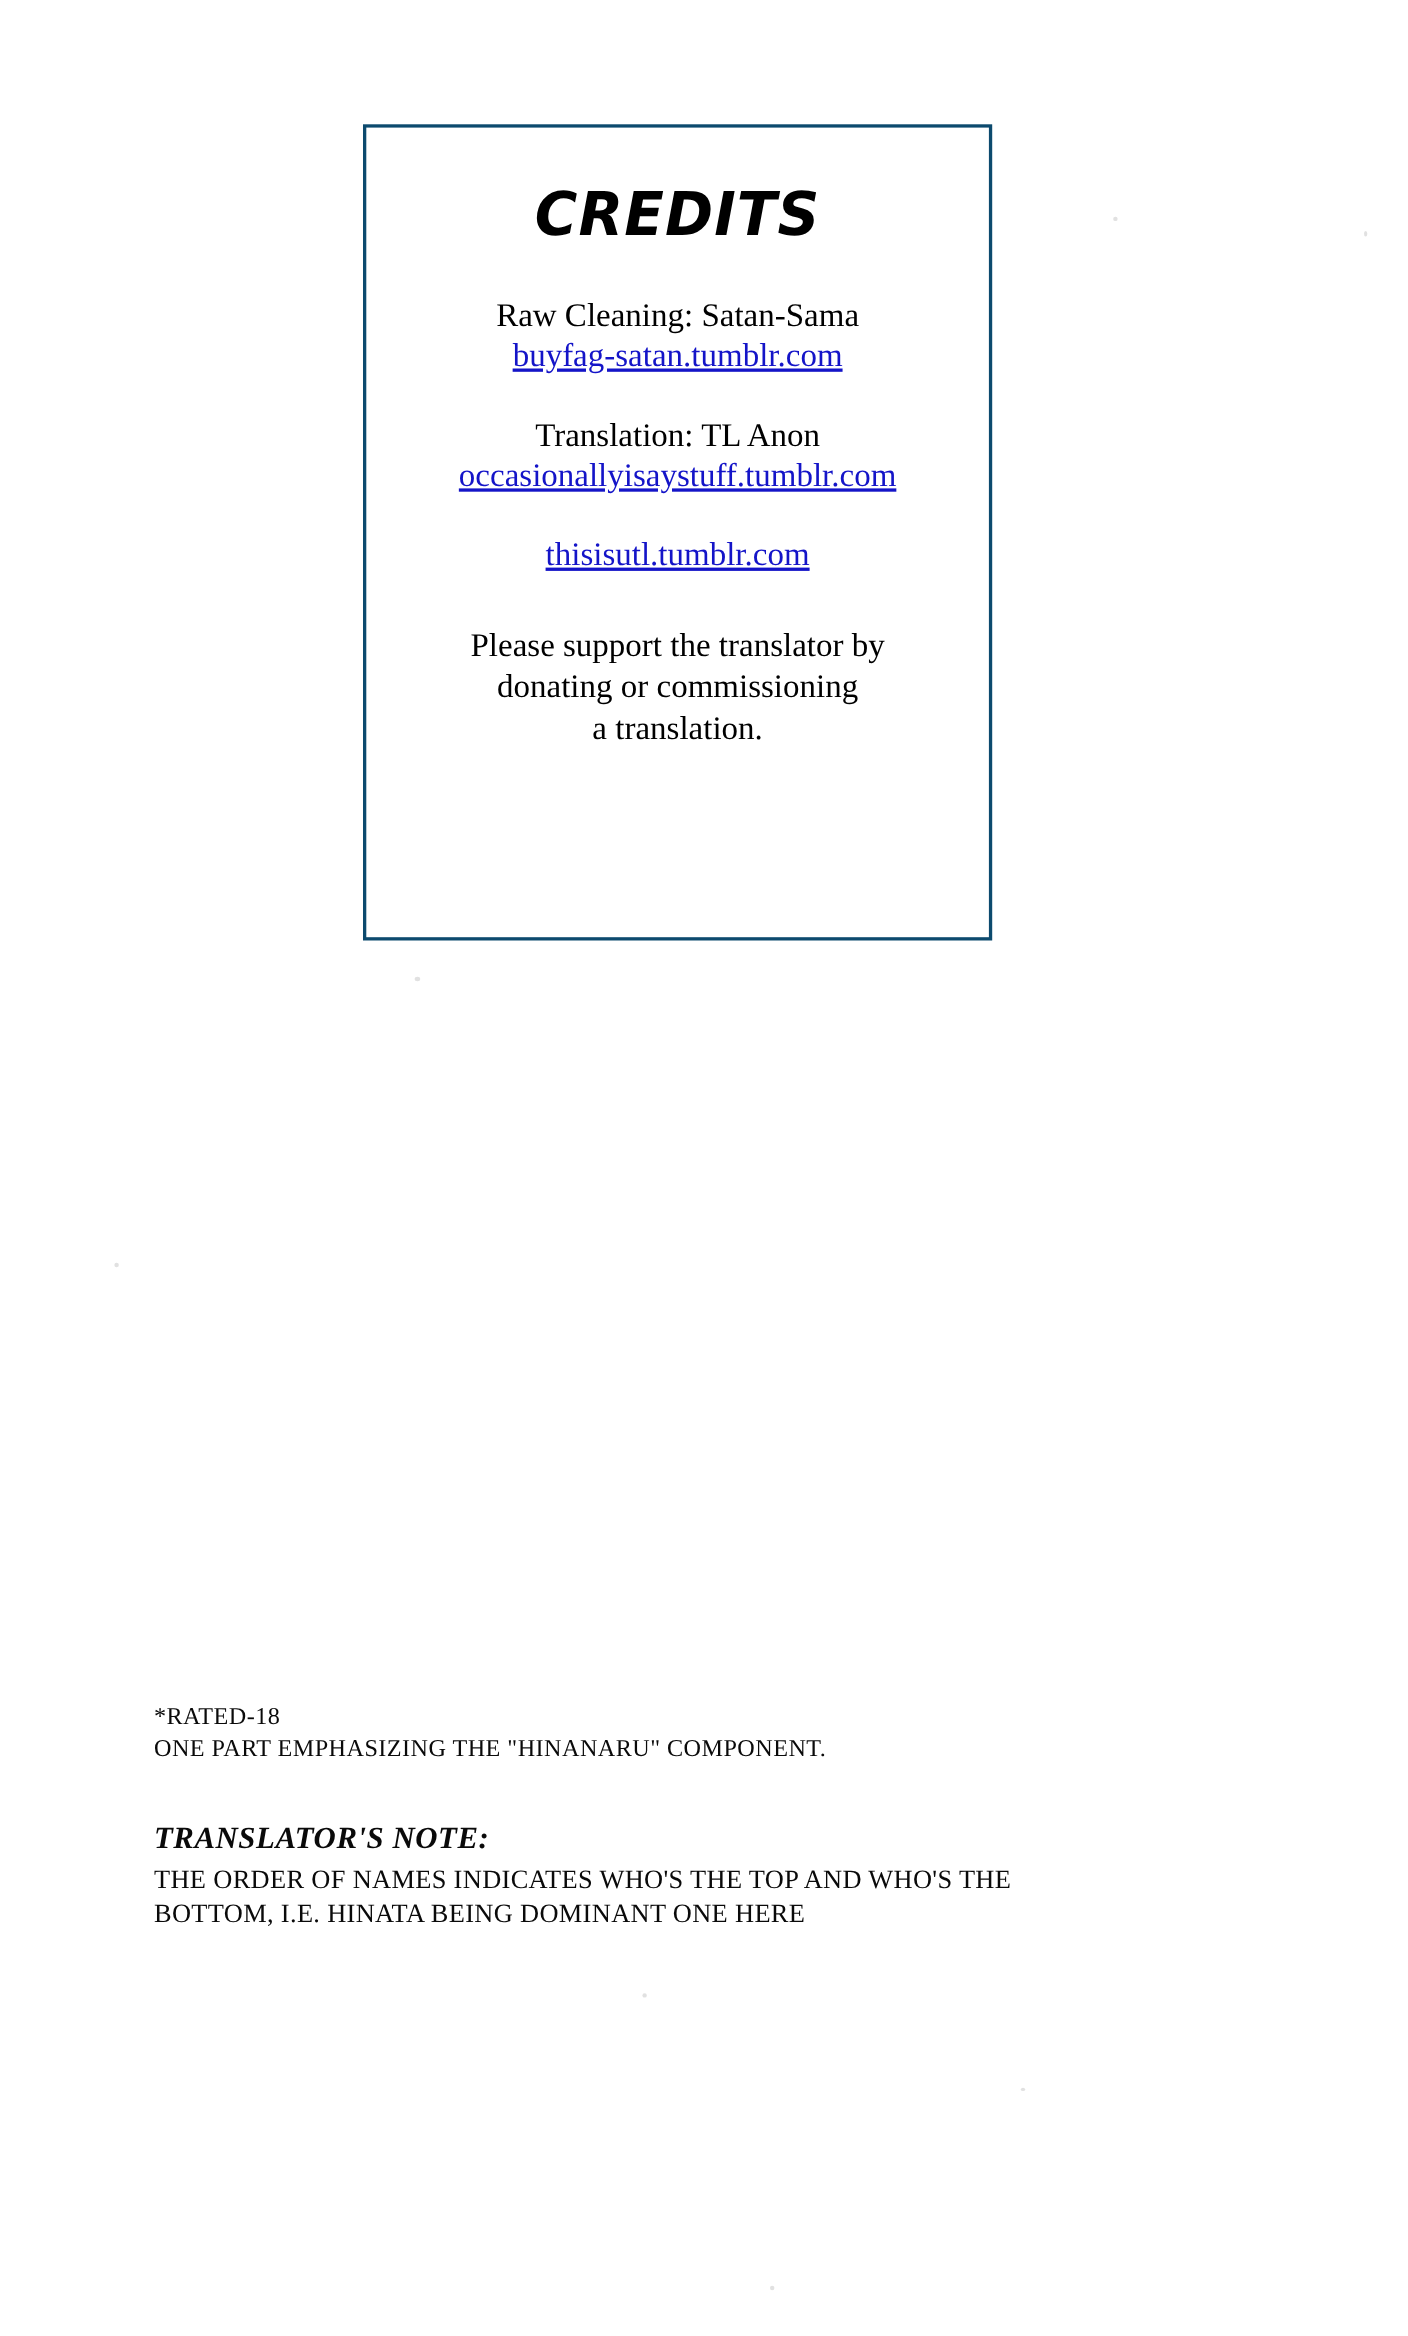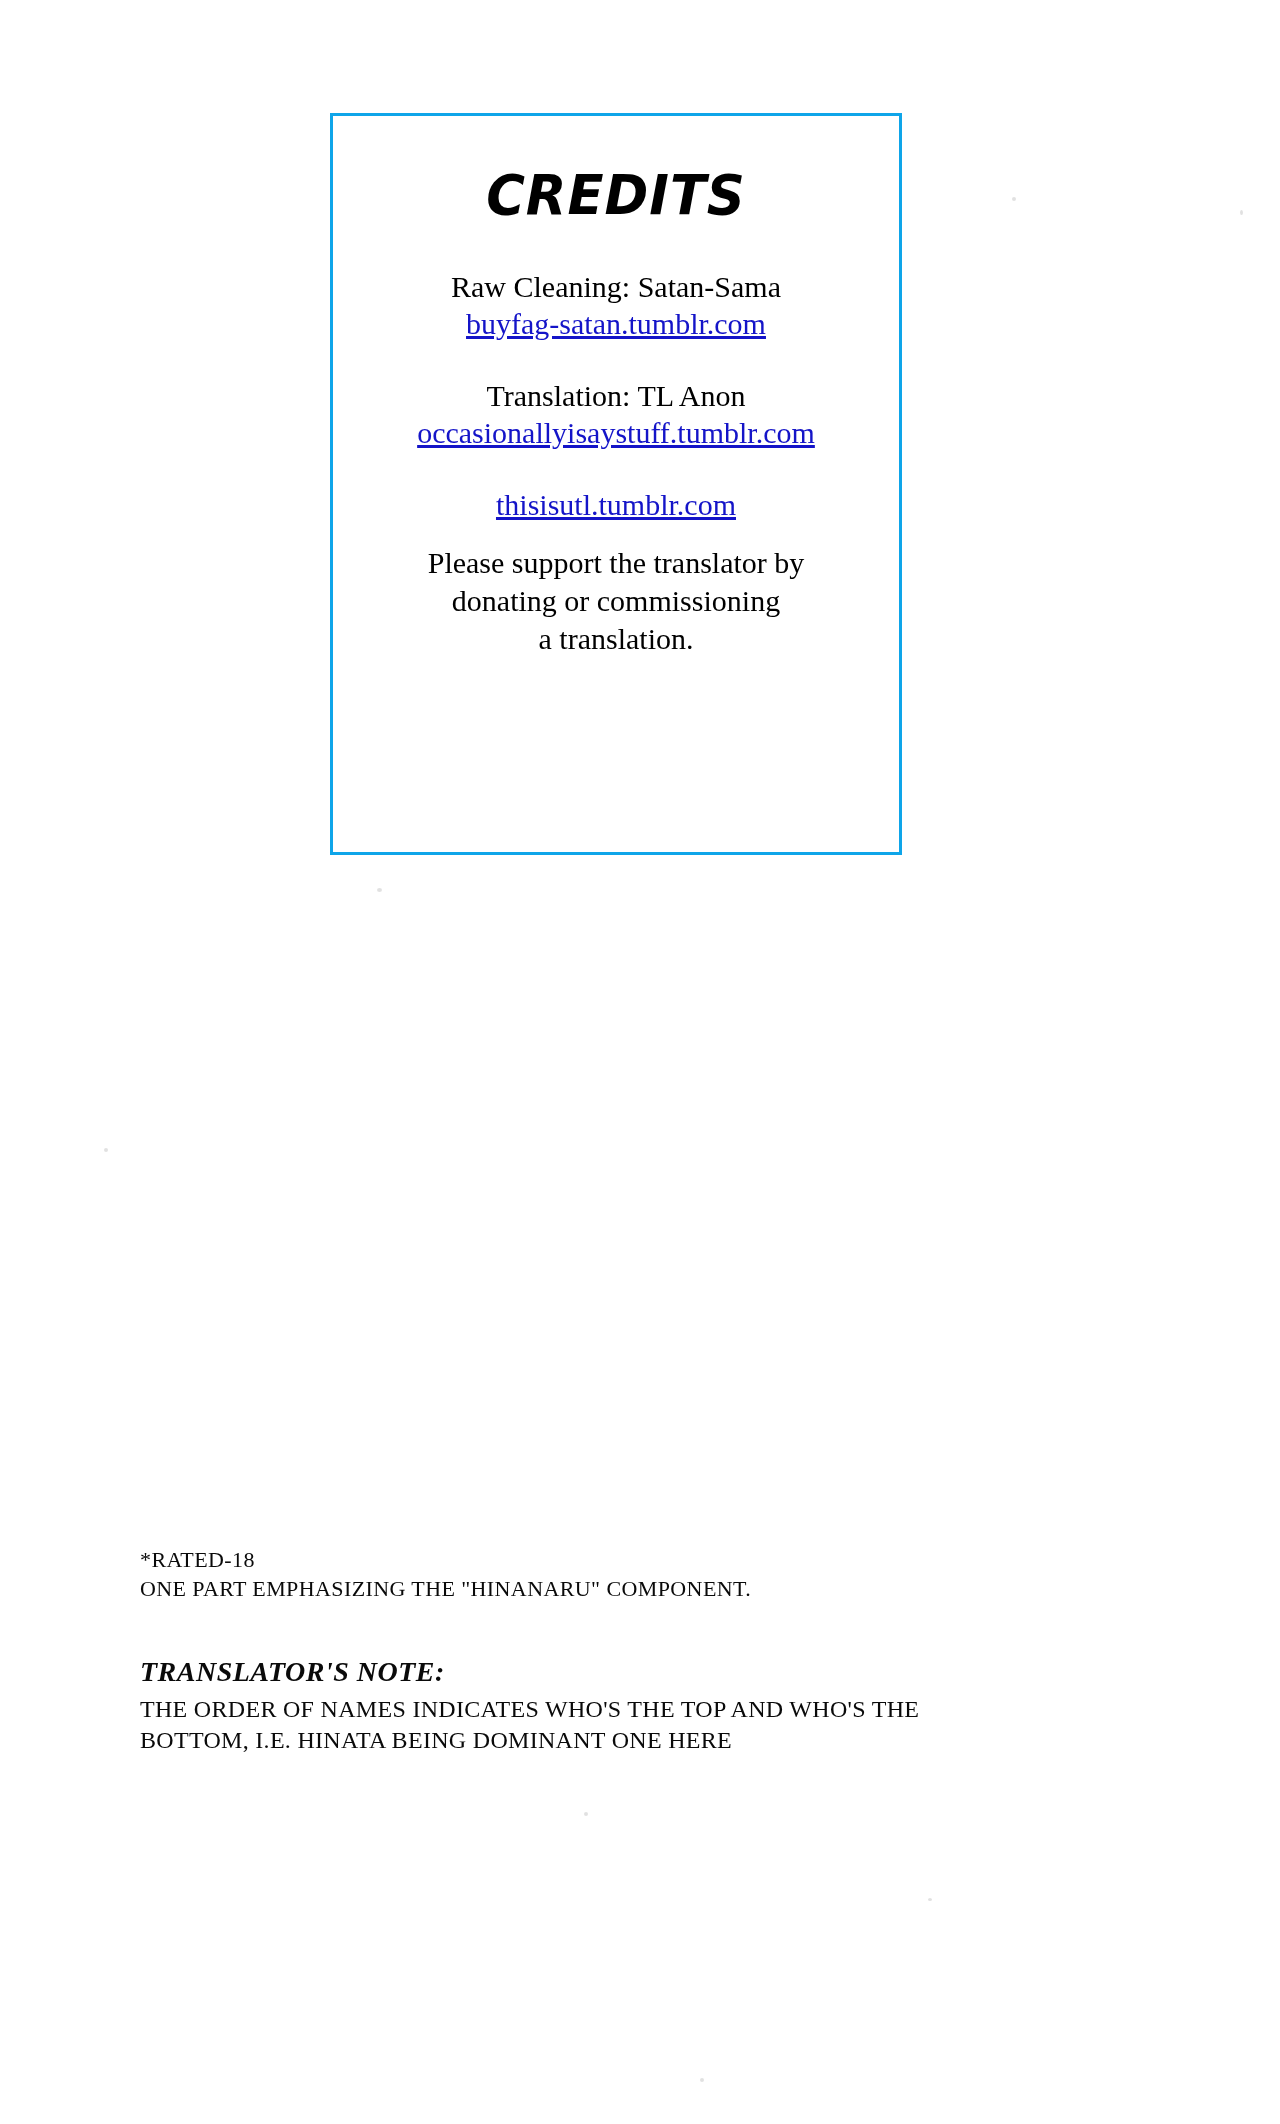--- a/index.html
+++ b/index.html
@@ -22,21 +22,21 @@
     background: #ffffff;
   }
 
   
   .credits-box {
     position: absolute;
     left: 330px;
     top: 113px;
     width: 572px;
     height: 742px;
-    border: 3px solid #0ea5e9;
+    border: 3px solid #0c4a6e;
     background: #ffffff;
     box-sizing: border-box;
     text-align: center;
   }
 
   .credits-title {
     font-family: "DejaVu Sans", sans-serif;
     font-weight: 700;
     font-style: italic;
     font-size: 55px;
@@ -64,21 +64,21 @@
   .credits-link {
     font-family: "Liberation Serif", serif;
     font-size: 30px;
     color: #1414c8;
     text-decoration: underline;
     white-space: nowrap;
     cursor: pointer;
   }
 
   .support-block {
-    margin-top: 20px;
+    margin-top: 44px;
     line-height: 1.26;
   }
   .support-block .credits-line { font-size: 30px; }
 
   
   .notes {
     position: absolute;
     left: 92px;
     top: 1545px;
     width: 1110px;

